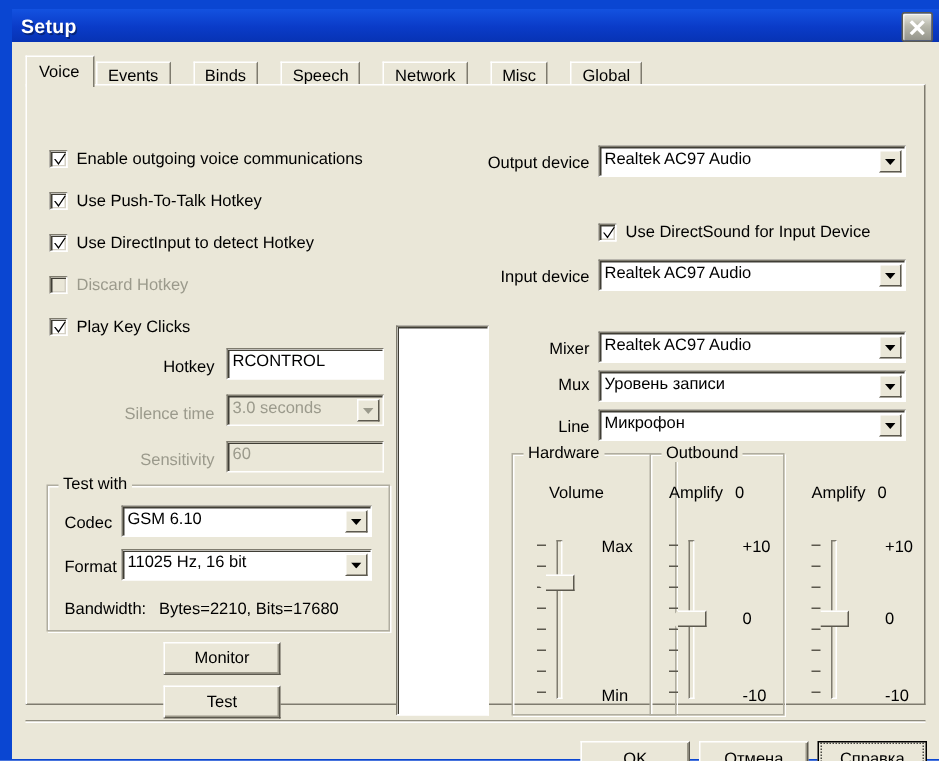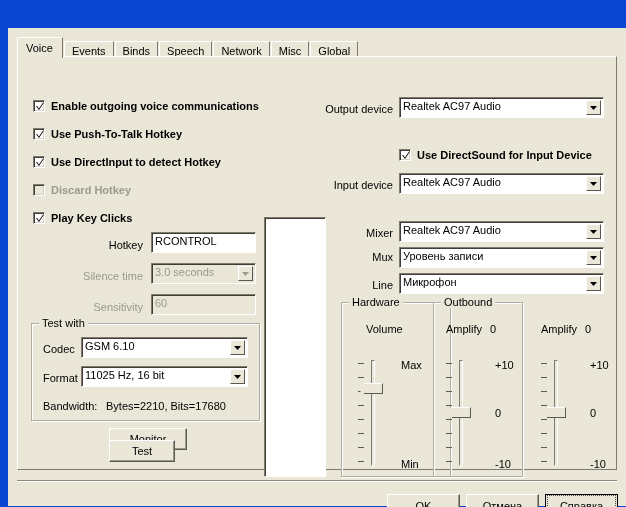--- a/index.html
+++ b/index.html
@@ -67,21 +67,21 @@
     position: absolute;
     left: 9px; top: 9px;
     height: 21px;
     display: flex;
     align-items: flex-end;
   }
   .tab {
     height: 18px;
     line-height: 18px;
     padding: 0 7px;
-    margin-right: 1px;
+    margin-right: 15px;
     background: #eae7d8;
     border-top: 1px solid #ffffff;
     border-left: 1px solid #ffffff;
     border-right: 1px solid #7e7b6e;
     border-bottom: none;
     font-size: 11px;
     white-space: nowrap;
     cursor: default;
     position: relative;
     top: 2px;
@@ -115,21 +115,20 @@
     line-height: 13px;
   }
   .lbl.dis { color: #9b9a8c; }
   .lbl.right { text-align: right; }
 
   .cbrow {
     position: absolute;
     display: flex;
     align-items: center;
     white-space: nowrap;
-    font-weight: bold;
   }
   .cbox {
     width: 12px; height: 12px;
     background: #ffffff;
     border-top: 1px solid #7e7b6e;
     border-left: 1px solid #7e7b6e;
     border-right: 1px solid #ffffff;
     border-bottom: 1px solid #ffffff;
     box-shadow: inset 1px 1px 0 #3f3d35, inset -1px -1px 0 #d4d0c4;
     box-sizing: border-box;
@@ -310,20 +309,28 @@
     border-top: 1px solid #8e8b7d;
     border-bottom: 1px solid #ffffff;
     box-sizing: border-box;
   }
 </style>
 </head>
 <body>
 
 <div id="window">
 
+  <div id="titlebar">
+    <span id="title-text">Setup</span>
+    <div id="close-btn">
+      <svg width="11" height="11" viewBox="0 0 11 11" aria-hidden="true">
+        <path d="M2 2 L9 9 M9 2 L2 9" stroke="#ffffff" stroke-width="2.2" stroke-linecap="square"></path>
+      </svg>
+    </div>
+  </div>
 
   <div id="client">
 
     <div id="tabstrip">
       <div class="tab selected">Voice</div>
       <div class="tab">Events</div>
       <div class="tab">Binds</div>
       <div class="tab">Speech</div>
       <div class="tab">Network</div>
       <div class="tab">Misc</div>
@@ -419,21 +426,21 @@
             </svg>
         </span>
       </div>
 
       <div class="lbl" style="left:25px; top:343px;">Bandwidth:</div>
       <div class="lbl" style="left:88px; top:343px;">Bytes=2210, Bits=17680</div>
 
       <div class="btn" style="left:91px; top:371px; width:78px; height:22px;">
         <span>Monitor</span>
       </div>
-      <div class="btn" style="left:91px; top:383px; width:66px; height:22px;text-align:right;">
+      <div class="btn" style="left:91px; top:400px; width:78px; height:22px;text-align:right;">
         <span>Test</span>
       </div>
 
       <div id="meter" style="left:246px; top:160px; width:62px; height:260px;"></div>
 
       <div class="lbl right" style="left:295px; top:46px; width:80px;">Output device</div>
       <div class="combo" style="left:381px; top:40px; width:205px; height:21px;">
         <span>Realtek AC97 Audio</span>
         <span class="arrow">
           <svg width="7" height="4" viewBox="0 0 7 4">

